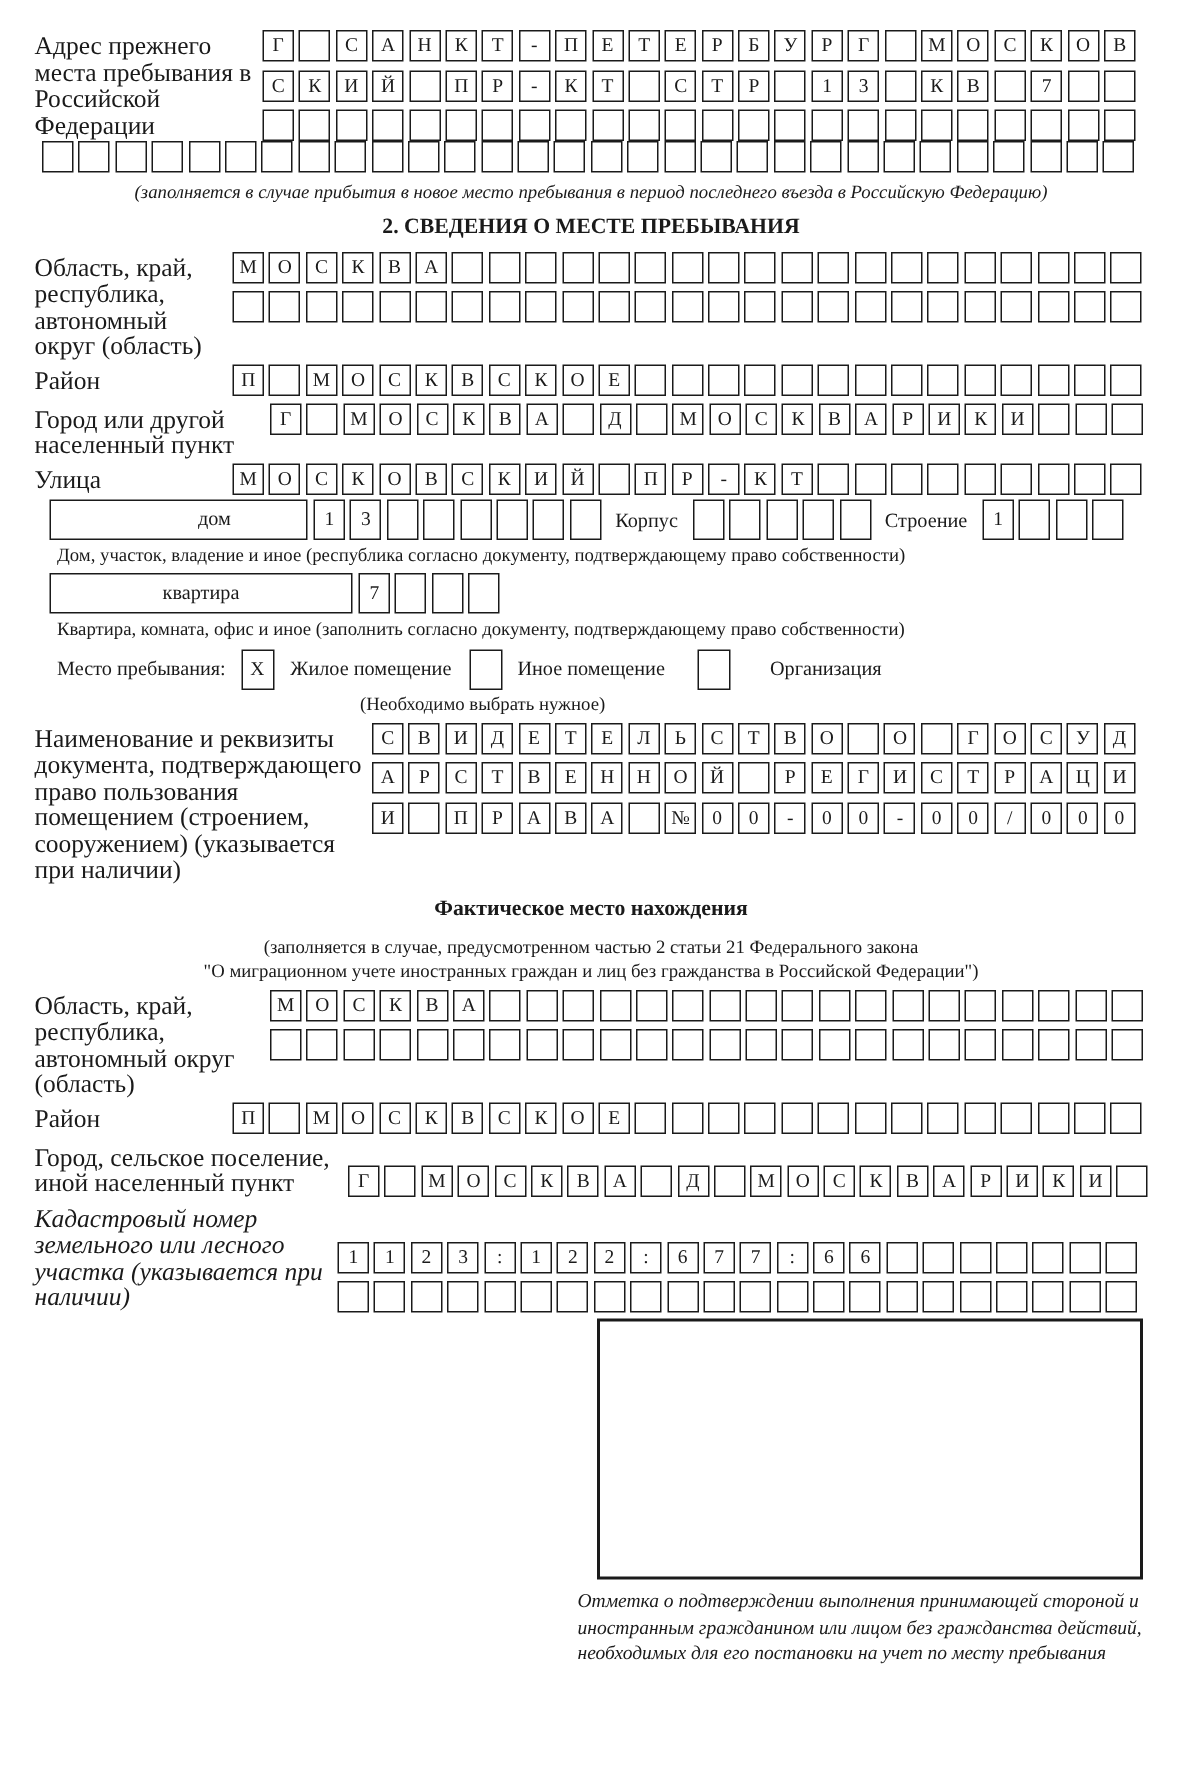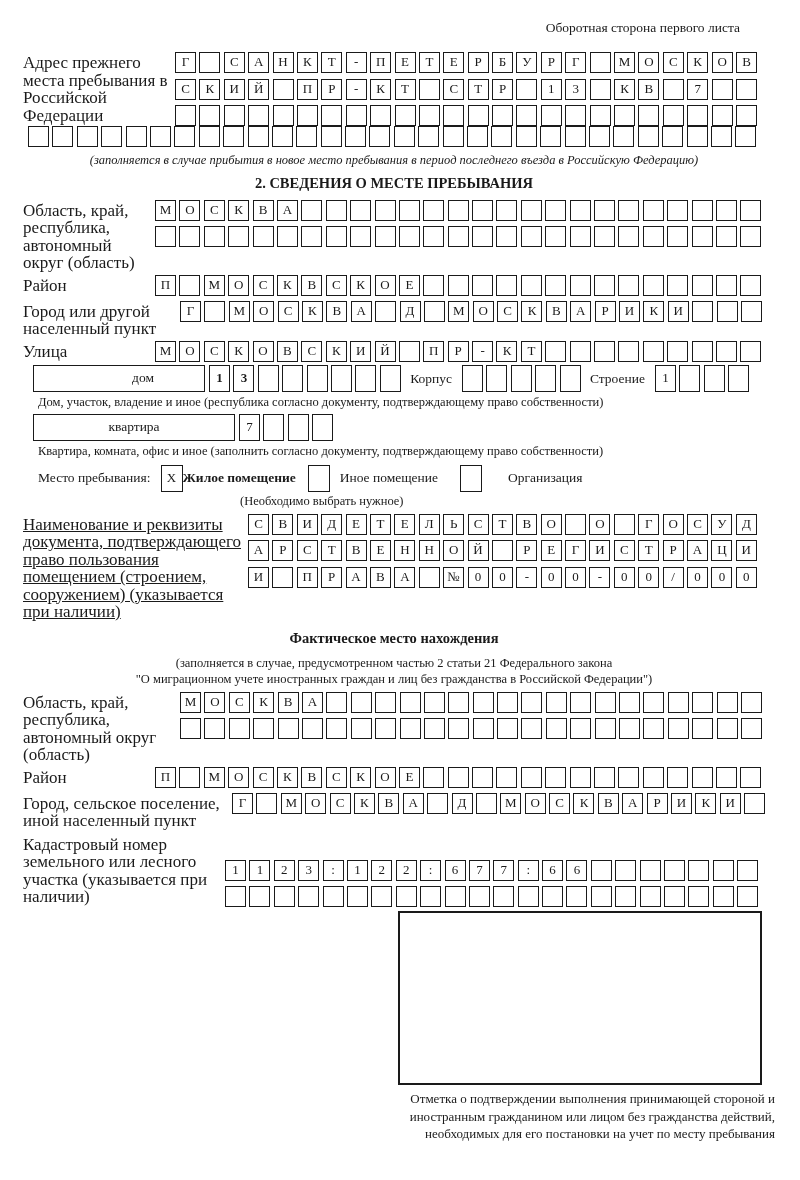--- a/index.html
+++ b/index.html
@@ -5,21 +5,21 @@
   html,body{margin:0;padding:0;background:#ffffff;}
   body{width:800px;height:1180px;overflow:hidden;
        font-family:"Liberation Serif","DejaVu Serif",serif;color:#1a1a1a;}
   .page{position:relative;box-sizing:border-box;width:800px;height:1180px;
         padding:20px 35px 0 23px;}
   .top-note{text-align:right;font-size:13.5px;margin-right:25px;margin-bottom:16px;}
 
   .formrow{display:flex;align-items:flex-start;}
   .label{font-size:17px;line-height:17.5px;flex:0 0 auto;padding-top:2px;}
   .w152{width:152px;} .w132{width:132px;} .w157{width:157px;}
-  .w225{width:225px;text-decoration:underline;} .w209{width:209px;} .w202{width:202px;}
+  .w225{width:225px;} .w209{width:209px;} .w202{width:202px;font-style:italic;}
 
   .boxrow{white-space:nowrap;height:21px;margin-bottom:5.5px;line-height:0;}
   .cell{display:inline-block;box-sizing:border-box;width:21px;height:21px;
         border:1.6px solid #1a1a1a;margin-right:3.4px;text-align:center;
         font-size:13px;line-height:17px;vertical-align:top;}
   .tall-cells{height:27px;}
   .tall-cells .cell{height:27px;line-height:23px;}
 
   .overflow-row{margin-left:5px;}
   .note{font-size:12.5px;line-height:15px;}
@@ -36,30 +36,29 @@
   .stayrow{display:flex;align-items:center;margin:6px 0 2px 15px;font-size:13.5px;}
   .checkbox{box-sizing:border-box;display:inline-block;width:22px;height:27px;
             border:1.6px solid #1a1a1a;text-align:center;font-size:13px;
             line-height:24px;}
   .stay-note{margin-left:217px;margin-bottom:5px;}
 
   .fact-note{font-size:12.5px;line-height:16.5px;text-align:center;margin:0 0 4px 0;}
   .mt26{margin-top:26px;}
   .stamp-box{box-sizing:border-box;width:364px;height:174px;border:2px solid #1a1a1a;
              margin:4px 0 5px 375px;}
-  .stamp-caption{width:390px;margin-left:362px;text-align:right;
-                 font-size:13px;line-height:17.5px;}
+  .stamp-caption{width:390px;margin-left:362px;text-align:left;
+                 font-size:13px;line-height:17.5px;font-style:italic;}
   .mb0{margin-bottom:0;}
 </style>
 </head>
 <body>
 
 <div class="page">
 
-  <div class="top-note">Оборотная сторона первого листа</div>
 
   <div class="formrow">
     <div class="label w152">Адрес прежнего места пребывания в Российской Федерации</div>
     <div>
       <div class="boxrow"><span class="cell">Г</span><span class="cell"></span><span class="cell">С</span><span class="cell">А</span><span class="cell">Н</span><span class="cell">К</span><span class="cell">Т</span><span class="cell">-</span><span class="cell">П</span><span class="cell">Е</span><span class="cell">Т</span><span class="cell">Е</span><span class="cell">Р</span><span class="cell">Б</span><span class="cell">У</span><span class="cell">Р</span><span class="cell">Г</span><span class="cell"></span><span class="cell">М</span><span class="cell">О</span><span class="cell">С</span><span class="cell">К</span><span class="cell">О</span><span class="cell">В</span></div>
       <div class="boxrow"><span class="cell">С</span><span class="cell">К</span><span class="cell">И</span><span class="cell">Й</span><span class="cell"></span><span class="cell">П</span><span class="cell">Р</span><span class="cell">-</span><span class="cell">К</span><span class="cell">Т</span><span class="cell"></span><span class="cell">С</span><span class="cell">Т</span><span class="cell">Р</span><span class="cell"></span><span class="cell">1</span><span class="cell">3</span><span class="cell"></span><span class="cell">К</span><span class="cell">В</span><span class="cell"></span><span class="cell">7</span><span class="cell"></span><span class="cell"></span></div>
       <div class="boxrow mb0"><span class="cell"></span><span class="cell"></span><span class="cell"></span><span class="cell"></span><span class="cell"></span><span class="cell"></span><span class="cell"></span><span class="cell"></span><span class="cell"></span><span class="cell"></span><span class="cell"></span><span class="cell"></span><span class="cell"></span><span class="cell"></span><span class="cell"></span><span class="cell"></span><span class="cell"></span><span class="cell"></span><span class="cell"></span><span class="cell"></span><span class="cell"></span><span class="cell"></span><span class="cell"></span><span class="cell"></span></div>
     </div>
   </div>
   <div class="boxrow overflow-row"><span class="cell"></span><span class="cell"></span><span class="cell"></span><span class="cell"></span><span class="cell"></span><span class="cell"></span><span class="cell"></span><span class="cell"></span><span class="cell"></span><span class="cell"></span><span class="cell"></span><span class="cell"></span><span class="cell"></span><span class="cell"></span><span class="cell"></span><span class="cell"></span><span class="cell"></span><span class="cell"></span><span class="cell"></span><span class="cell"></span><span class="cell"></span><span class="cell"></span><span class="cell"></span><span class="cell"></span><span class="cell"></span><span class="cell"></span><span class="cell"></span><span class="cell"></span><span class="cell"></span><span class="cell"></span></div>
@@ -85,38 +84,38 @@
     <div class="boxrow mb0"><span class="cell">Г</span><span class="cell"></span><span class="cell">М</span><span class="cell">О</span><span class="cell">С</span><span class="cell">К</span><span class="cell">В</span><span class="cell">А</span><span class="cell"></span><span class="cell">Д</span><span class="cell"></span><span class="cell">М</span><span class="cell">О</span><span class="cell">С</span><span class="cell">К</span><span class="cell">В</span><span class="cell">А</span><span class="cell">Р</span><span class="cell">И</span><span class="cell">К</span><span class="cell">И</span><span class="cell"></span><span class="cell"></span><span class="cell"></span></div>
   </div>
 
   <div class="formrow" style="margin-top:3px;">
     <div class="label w132">Улица</div>
     <div class="boxrow mb0"><span class="cell">М</span><span class="cell">О</span><span class="cell">С</span><span class="cell">К</span><span class="cell">О</span><span class="cell">В</span><span class="cell">С</span><span class="cell">К</span><span class="cell">И</span><span class="cell">Й</span><span class="cell"></span><span class="cell">П</span><span class="cell">Р</span><span class="cell">-</span><span class="cell">К</span><span class="cell">Т</span><span class="cell"></span><span class="cell"></span><span class="cell"></span><span class="cell"></span><span class="cell"></span><span class="cell"></span><span class="cell"></span><span class="cell"></span><span class="cell"></span></div>
   </div>
 
   <div class="houserow">
     <div class="widebox" style="width:172px;padding-left:48px;">дом</div>
-    <div class="boxrow tall-cells mb0" style="margin-left:4px;font-weight:bold;"><span class="cell">1</span><span class="cell">3</span><span class="cell"></span><span class="cell"></span><span class="cell"></span><span class="cell"></span><span class="cell"></span><span class="cell"></span></div>
+    <div class="boxrow tall-cells mb0" style="margin-left:4px;"><span class="cell">1</span><span class="cell">3</span><span class="cell"></span><span class="cell"></span><span class="cell"></span><span class="cell"></span><span class="cell"></span><span class="cell"></span></div>
     <div class="inline-label">Корпус</div>
     <div class="boxrow tall-cells mb0"><span class="cell"></span><span class="cell"></span><span class="cell"></span><span class="cell"></span><span class="cell"></span></div>
     <div class="inline-label">Строение</div>
     <div class="boxrow tall-cells mb0"><span class="cell">1</span><span class="cell"></span><span class="cell"></span><span class="cell"></span></div>
   </div>
   <div class="note note-left">Дом, участок, владение и иное (республика согласно документу, подтверждающему право собственности)</div>
 
   <div class="houserow">
     <div class="widebox" style="width:202px;">квартира</div>
     <div class="boxrow tall-cells mb0" style="margin-left:4px;"><span class="cell">7</span><span class="cell"></span><span class="cell"></span><span class="cell"></span></div>
   </div>
   <div class="note note-left">Квартира, комната, офис и иное (заполнить согласно документу, подтверждающему право собственности)</div>
 
   <div class="stayrow">
     <span>Место пребывания:</span>
     <span class="checkbox" style="margin-left:10px;">X</span>
-    <span style="font-weight:bold;">Жилое помещение</span>
+    <span style="margin-left:11px;">Жилое помещение</span>
     <span class="checkbox" style="margin-left:12px;"> </span>
     <span style="margin-left:10px;">Иное помещение</span>
     <span class="checkbox" style="margin-left:22px;"> </span>
     <span style="margin-left:26px;">Организация</span>
   </div>
   <div class="note stay-note">(Необходимо выбрать нужное)</div>
 
   <div class="formrow">
     <div class="label w225">Наименование и реквизиты документа, подтверждающего право пользования помещением (строением, сооружением) (указывается при наличии)</div>
     <div>
@@ -136,21 +135,21 @@
       <div class="boxrow"><span class="cell">М</span><span class="cell">О</span><span class="cell">С</span><span class="cell">К</span><span class="cell">В</span><span class="cell">А</span><span class="cell"></span><span class="cell"></span><span class="cell"></span><span class="cell"></span><span class="cell"></span><span class="cell"></span><span class="cell"></span><span class="cell"></span><span class="cell"></span><span class="cell"></span><span class="cell"></span><span class="cell"></span><span class="cell"></span><span class="cell"></span><span class="cell"></span><span class="cell"></span><span class="cell"></span><span class="cell"></span></div>
       <div class="boxrow mb0"><span class="cell"></span><span class="cell"></span><span class="cell"></span><span class="cell"></span><span class="cell"></span><span class="cell"></span><span class="cell"></span><span class="cell"></span><span class="cell"></span><span class="cell"></span><span class="cell"></span><span class="cell"></span><span class="cell"></span><span class="cell"></span><span class="cell"></span><span class="cell"></span><span class="cell"></span><span class="cell"></span><span class="cell"></span><span class="cell"></span><span class="cell"></span><span class="cell"></span><span class="cell"></span><span class="cell"></span></div>
     </div>
   </div>
 
   <div class="formrow" style="margin-top:3px;">
     <div class="label w132">Район</div>
     <div class="boxrow mb0"><span class="cell">П</span><span class="cell"></span><span class="cell">М</span><span class="cell">О</span><span class="cell">С</span><span class="cell">К</span><span class="cell">В</span><span class="cell">С</span><span class="cell">К</span><span class="cell">О</span><span class="cell">Е</span><span class="cell"></span><span class="cell"></span><span class="cell"></span><span class="cell"></span><span class="cell"></span><span class="cell"></span><span class="cell"></span><span class="cell"></span><span class="cell"></span><span class="cell"></span><span class="cell"></span><span class="cell"></span><span class="cell"></span><span class="cell"></span></div>
   </div>
 
-  <div class="formrow" style="margin-top:5px;">
+  <div class="formrow" style="margin-top:5px;align-items:flex-end;">
     <div class="label w209">Город, сельское поселение, иной населенный пункт</div>
     <div class="boxrow mb0"><span class="cell">Г</span><span class="cell"></span><span class="cell">М</span><span class="cell">О</span><span class="cell">С</span><span class="cell">К</span><span class="cell">В</span><span class="cell">А</span><span class="cell"></span><span class="cell">Д</span><span class="cell"></span><span class="cell">М</span><span class="cell">О</span><span class="cell">С</span><span class="cell">К</span><span class="cell">В</span><span class="cell">А</span><span class="cell">Р</span><span class="cell">И</span><span class="cell">К</span><span class="cell">И</span><span class="cell"></span></div>
   </div>
 
   <div class="formrow" style="margin-top:4px;">
     <div class="label w202">Кадастровый номер земельного или лесного участка (указывается при наличии)</div>
     <div class="mt26">
       <div class="boxrow"><span class="cell">1</span><span class="cell">1</span><span class="cell">2</span><span class="cell">3</span><span class="cell">:</span><span class="cell">1</span><span class="cell">2</span><span class="cell">2</span><span class="cell">:</span><span class="cell">6</span><span class="cell">7</span><span class="cell">7</span><span class="cell">:</span><span class="cell">6</span><span class="cell">6</span><span class="cell"></span><span class="cell"></span><span class="cell"></span><span class="cell"></span><span class="cell"></span><span class="cell"></span><span class="cell"></span></div>
       <div class="boxrow mb0"><span class="cell"></span><span class="cell"></span><span class="cell"></span><span class="cell"></span><span class="cell"></span><span class="cell"></span><span class="cell"></span><span class="cell"></span><span class="cell"></span><span class="cell"></span><span class="cell"></span><span class="cell"></span><span class="cell"></span><span class="cell"></span><span class="cell"></span><span class="cell"></span><span class="cell"></span><span class="cell"></span><span class="cell"></span><span class="cell"></span><span class="cell"></span><span class="cell"></span></div>
     </div>

